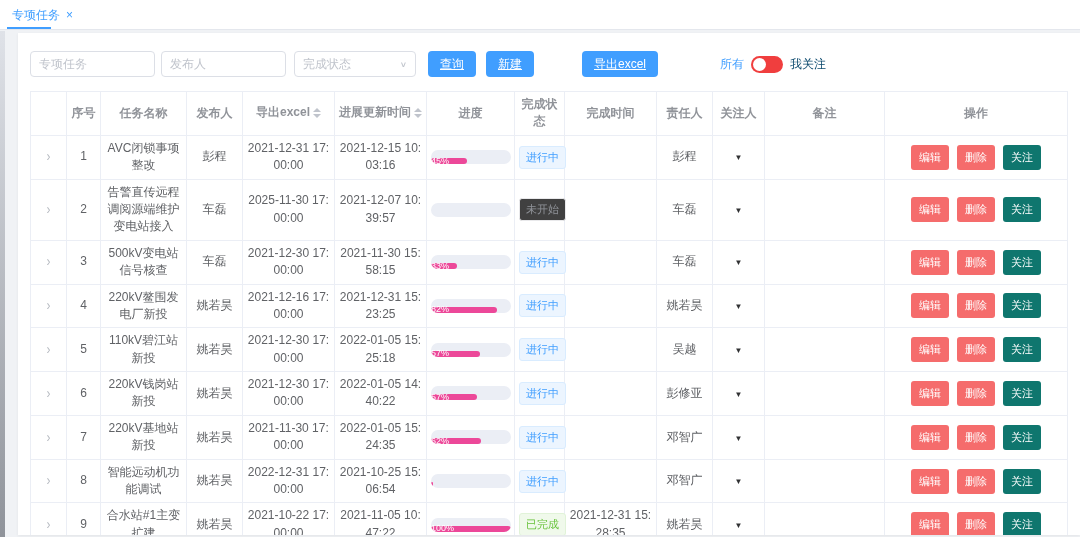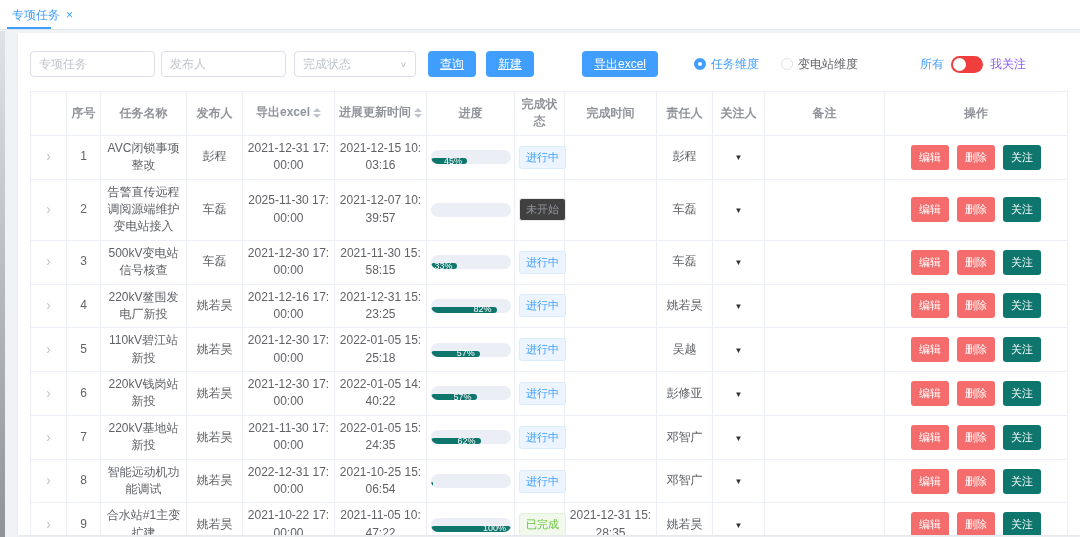--- a/index.html
+++ b/index.html
@@ -44,42 +44,42 @@
   .radio .dot { width:12px; height:12px; border-radius:50%; }
   .radio.checked .dot { border:4px solid #409eff; background:#fff; }
   .radio.unchecked .dot { border:1px solid #dcdfe6; background:#fff; }
   .radio.checked .rlabel { color:#409eff; }
   .radio.unchecked .rlabel { color:#606266; }
   .toggle-wrap { display:flex; align-items:center; margin-left:62px; gap:7px; }
   .toggle-left { color:#409eff; }
   .toggle { width:32px; height:17px; border-radius:9px; background:#f03e3e; position:relative; cursor:pointer; }
   .toggle .knob { position:absolute; left:2px; top:2px; width:13px; height:13px;
     border-radius:50%; background:#fff; }
-  .toggle-right { color:#8b5cf6; }
+  .toggle-right { color:#0c4a6e; }
 
   
   table { width:100%; border-collapse:collapse; table-layout:fixed;
     border:1px solid #ebeef5; font-size:12px; }
   th, td { border-right:1px solid #ebeef5; border-bottom:1px solid #ebeef5;
     text-align:center; vertical-align:middle; padding:4px 4px; color:#606266;
     line-height:1.45; word-break:break-all; }
   th { color:#909399; font-weight:bold; height:40px; background:#fff; }
   td { height:37px; }
   th:last-child, td:last-child { border-right:none; }
   .sort-caret { display:inline-flex; flex-direction:column; vertical-align:middle;
     margin-left:3px; cursor:pointer; }
   .sort-caret i { display:block; width:0; height:0; border:4px solid transparent; }
   .sort-caret .up { border-bottom-color:#c0c4cc; margin-bottom:2px; }
   .sort-caret .down { border-top-color:#c0c4cc; }
   .expand-arrow { color:#b6bac1; font-size:12px; cursor:pointer; display:inline-block;
     transform:scaleY(1.2); }
   .progress-track { position:relative; width:80px; height:14px; margin:0 auto;
     background:#ebeef5; border-radius:7px; overflow:hidden; }
-  .progress-fill { position:absolute; left:0; top:8px; bottom:0; background:#0f766e;
-    border-radius:7px; display:flex; align-items:center; justify-content:flex-end; }
+  .progress-fill { position:absolute; left:0; top:8px; bottom:0; background:#ec4899;
+    border-radius:7px; display:flex; align-items:center; justify-content:flex-start; }
   .progress-fill span { color:#fff; font-size:9px; padding-right:5px; white-space:nowrap; }
   .badge { display:inline-block; font-size:11px; line-height:1; padding:5px 6px;
     border-radius:3px; border:1px solid transparent; white-space:nowrap; }
   .badge.active  { color:#409eff; background:#ecf5ff; border-color:#d9ecff; }
   .badge.pending { color:#909399; background:#404040; border-color:#e9e9eb; }
   .badge.done    { color:#67c23a; background:#f0f9eb; border-color:#e1f3d8; }
   .follow-caret { font-size:8px; color:#303133; cursor:pointer; }
   .op-btn { border:none; border-radius:3px; color:#fff; font-size:11px; padding:5px 8px;
     cursor:pointer; margin:0 4px; }
   .op-btn.red  { background:#f56c6c; }
@@ -105,30 +105,20 @@
     <div class="filters">
       <input class="f-input" placeholder="专项任务" style="">
       <input class="f-input" placeholder="发布人" style="">
       <div class="f-select">
         <span>完成状态</span>
         <span class="chev">∨</span>
       </div>
       <button class="btn btn-primary btn-query">查询</button>
       <button class="btn btn-primary btn-create">新建</button>
       <button class="btn btn-primary btn-export">导出excel</button>
-      <div class="radio-group">
-        <div class="radio checked">
-          <span class="dot"></span>
-          <span class="rlabel">任务维度</span>
-        </div>
-        <div class="radio unchecked">
-          <span class="dot"></span>
-          <span class="rlabel">变电站维度</span>
-        </div>
-      </div>
       <div class="toggle-wrap">
         <span class="toggle-left">所有</span>
         <div class="toggle">
           <span class="knob"></span>
         </div>
         <span class="toggle-right">我关注</span>
       </div>
     </div>
 
     <table>

